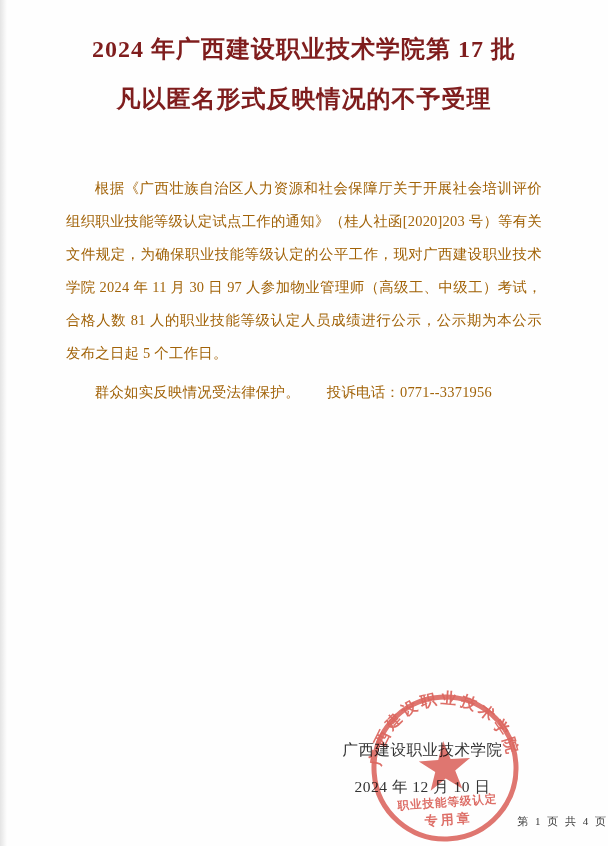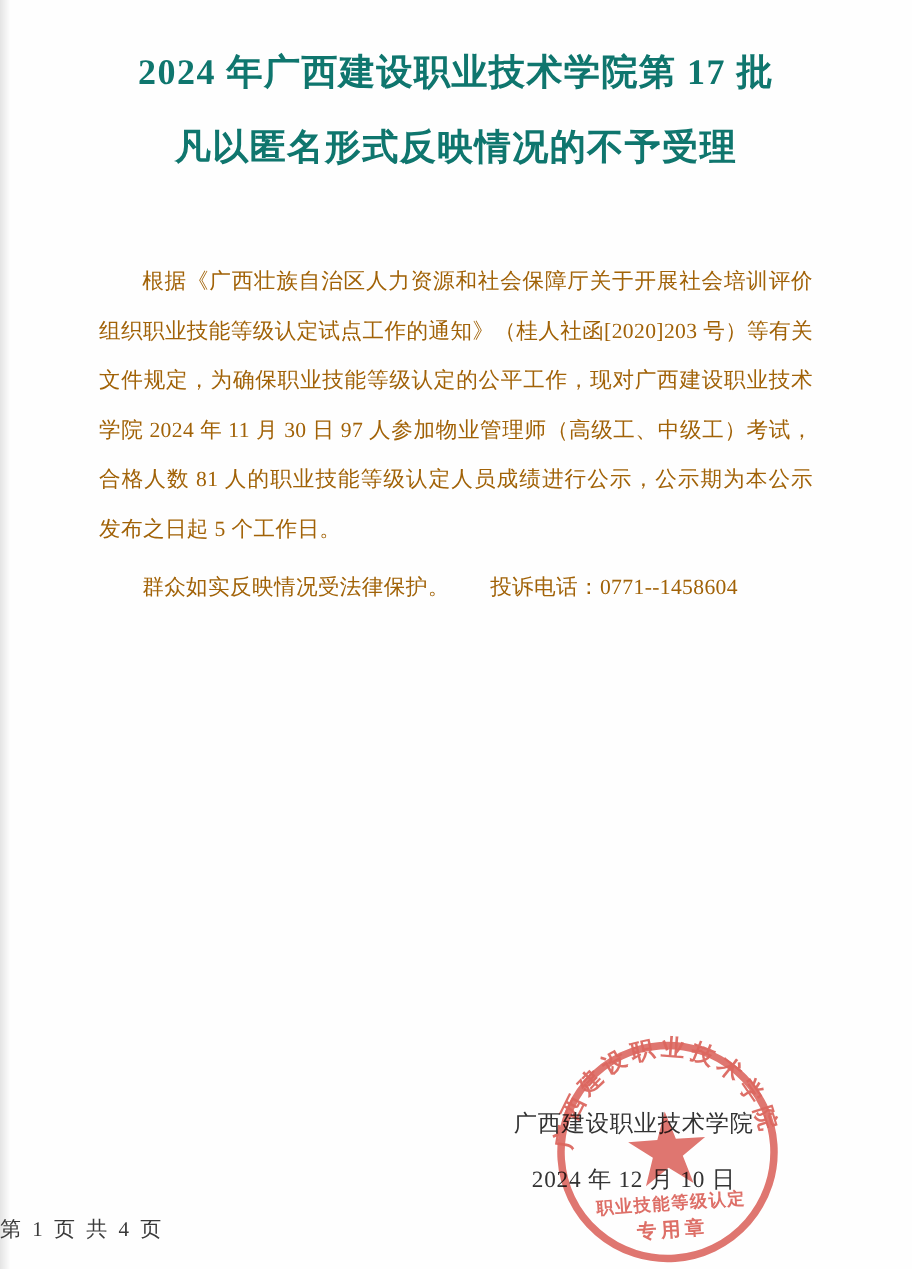--- a/index.html
+++ b/index.html
@@ -19,21 +19,21 @@
     background:linear-gradient(to right, rgba(0,0,0,0.10), rgba(0,0,0,0));
     pointer-events:none;
   }
   .title-block {
     padding-top:24px;
     text-align:center;
     font-size:24px;
     line-height:50px;
     font-weight:600;
     letter-spacing:1px;
-    color:#0f766e;
+    color:#7f1d1d;
   }
   .content {
     margin-top:48px;
     padding:0 66px;
     font-size:14.4px;
     line-height:33px;
     letter-spacing:0.25px;
     text-align:justify;
     color:#a16207;
   }
@@ -59,40 +59,40 @@
     width:160px; height:160px;
     mix-blend-mode:multiply;
     opacity:0.82;
     transform:rotate(-4deg);
     z-index:2;
     pointer-events:none;
   }
   .page-footer {
     position:absolute;
     left:0; right:0; bottom:17px;
-    text-align:left;
-    font-size:14px;
+    text-align:right;
+    font-size:11px;
     letter-spacing:2px;
     color:#3a3a3a;
   }
 </style>
 </head>
 <body>
 
 <div class="page">
   <div class="scan-edge"></div>
 
   <div class="title-block">
     <div>2024 年广西建设职业技术学院第 17 批</div>
     <div>凡以匿名形式反映情况的不予受理</div>
   </div>
 
   <div class="content">
     <p class="para">根据《广西壮族自治区人力资源和社会保障厅关于开展社会培训评价组织职业技能等级认定试点工作的通知》（桂人社函[2020]203 号）等有关文件规定，为确保职业技能等级认定的公平工作，现对广西建设职业技术学院 2024 年 11 月 30 日 97 人参加物业管理师（高级工、中级工）考试，合格人数 81 人的职业技能等级认定人员成绩进行公示，公示期为本公示发布之日起 5 个工作日。</p>
-    <p class="note-line"><span>群众如实反映情况受法律保护。</span><span class="note-gap"></span><span>投诉电话：0771--1458604</span></p>
+    <p class="note-line"><span>群众如实反映情况受法律保护。</span><span class="note-gap"></span><span>投诉电话：0771--3371956</span></p>
   </div>
 
   <div class="signature-block">
     <div>广西建设职业技术学院</div>
     <div>2024 年 12 月 10 日</div>
   </div>
 
   <svg class="seal" viewBox="-80 -80 160 160" xmlns="http://www.w3.org/2000/svg">
     <defs>
       <path id="sealArc" d="M -54 34 A 64 64 0 1 1 54 34" fill="none"></path>

